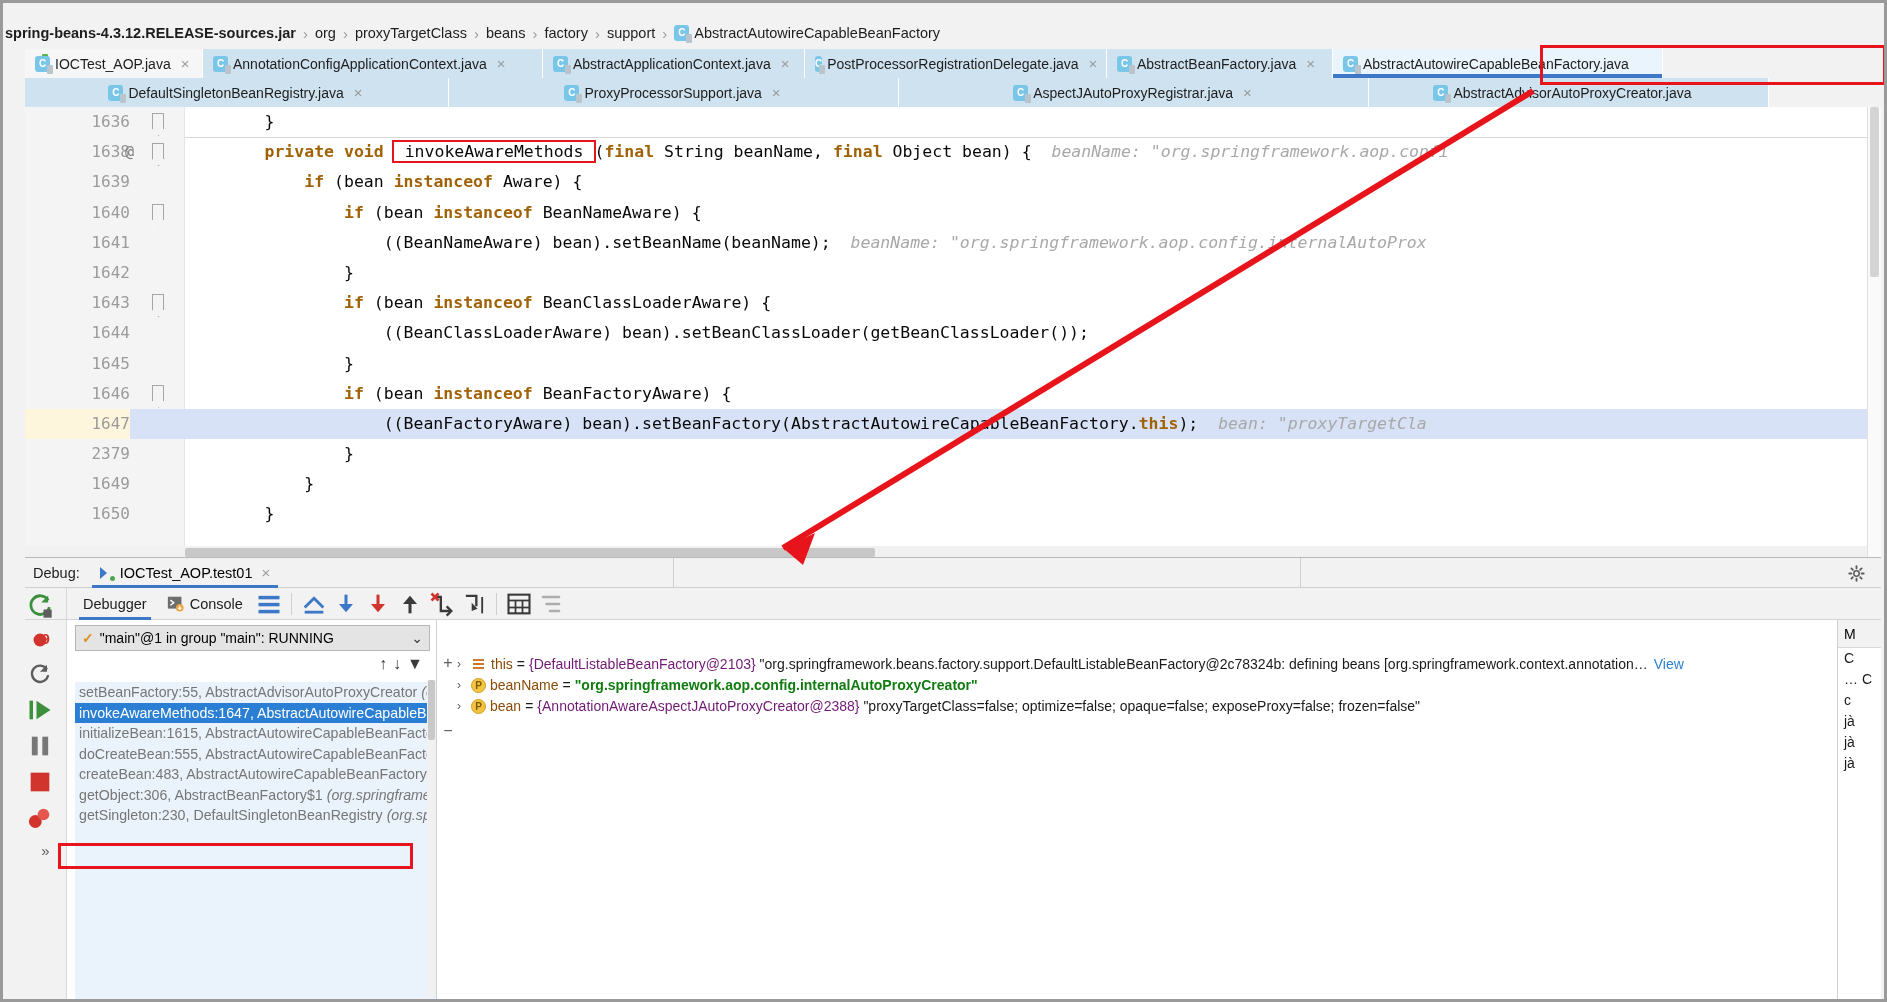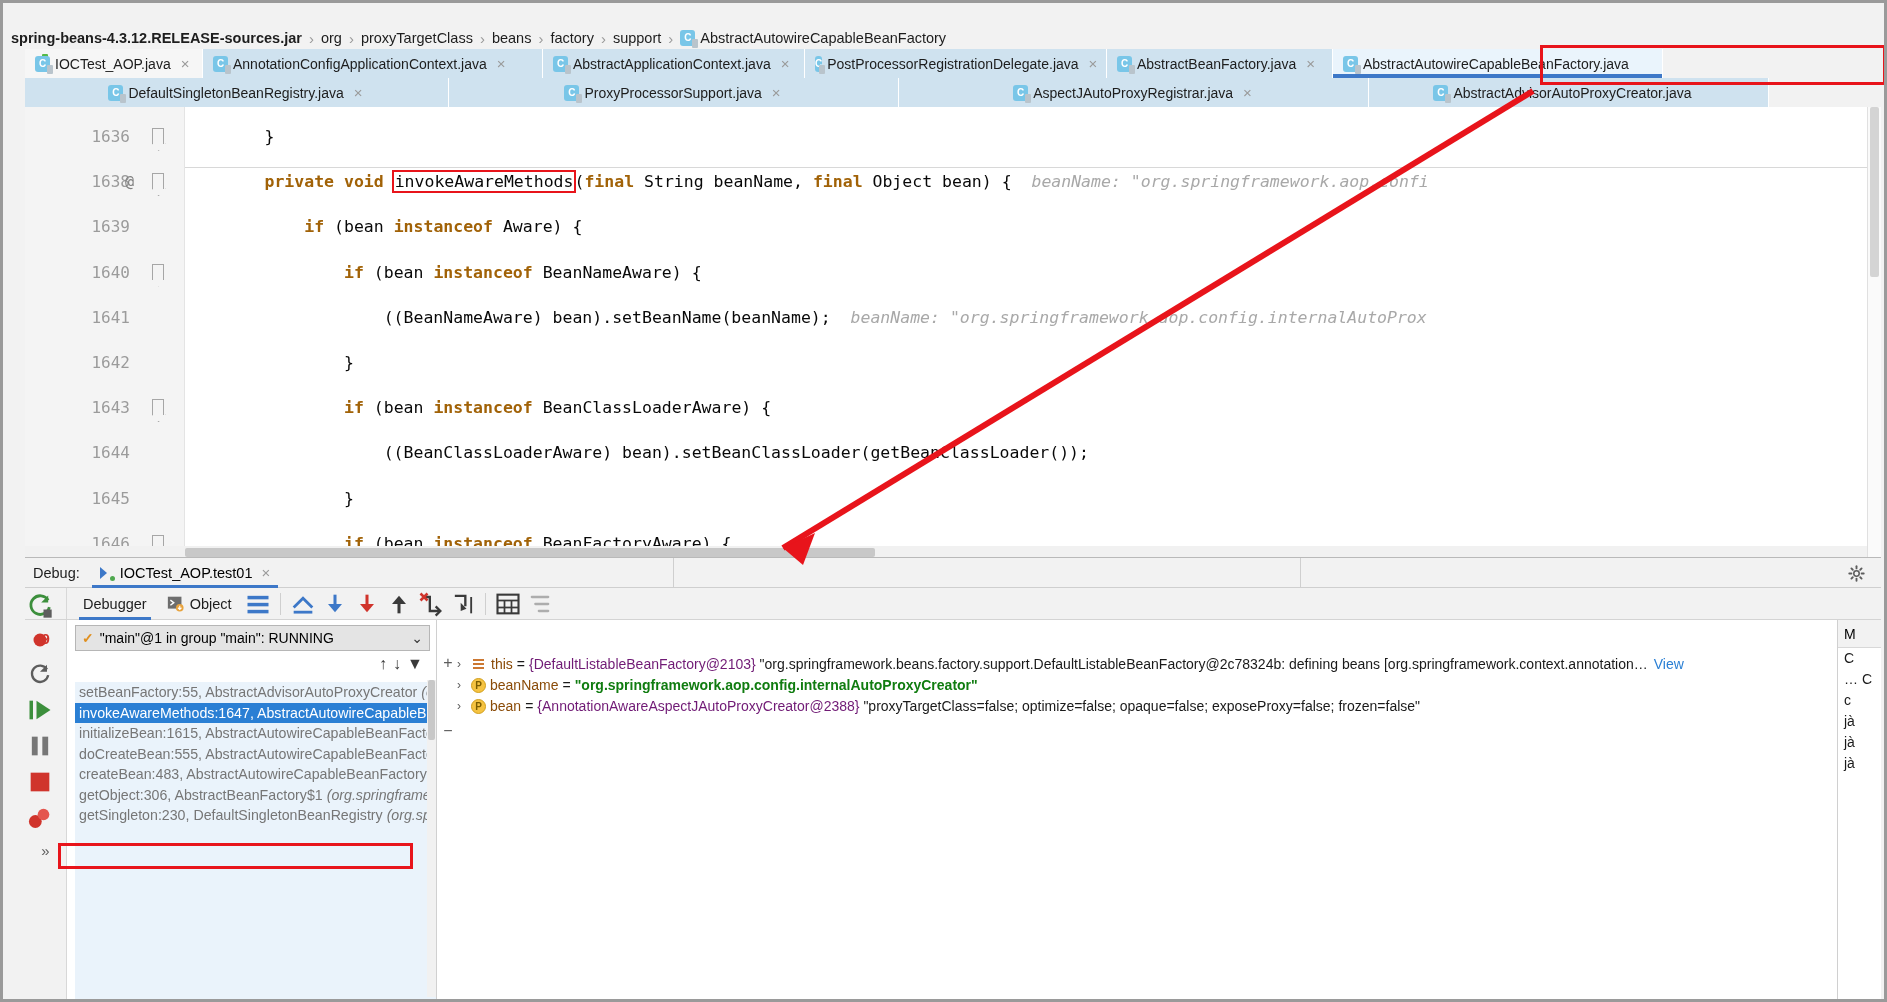--- a/index.html
+++ b/index.html
@@ -3,21 +3,21 @@
 <meta charset="utf-8">
 <style>
   * { box-sizing: border-box; margin:0; padding:0; }
   html,body { width:1887px; height:1002px; overflow:hidden; background:#fff;
     font-family:"Liberation Sans", sans-serif; }
   #app { position:relative; width:1887px; height:1002px; background:#f2f2f2;
      border:3px solid #9a9a9a; overflow:hidden; }
 
   
   .breadcrumb { position:absolute; left:0; top:22px; height:26px; width:100%;
-     background:#f2f2f2; display:flex; align-items:center; padding-left:8px;
+     background:#f2f2f2; display:flex; padding-left:2px;
      font-size:14.5px; color:#1d1d1d; white-space:nowrap; }
   .bc-jar { font-weight:bold; }
   .bc-sep { color:#9a9a9a; margin:0 7px; font-size:15px; }
   .bc-item { color:#1d1d1d; }
   .cls-badge { display:inline-block; width:15px; height:16px; border-radius:3px;
      background:#79c6e8; color:#fff; font-size:10px; font-weight:bold;
      text-align:center; line-height:16px; margin-right:5px; vertical-align:-3px;
      position:relative; }
   .cls-badge:after{ content:""; position:absolute; right:-3px; bottom:-2px;
      width:6px; height:9px; background:#b9c4cc; border-radius:1px; }
@@ -39,35 +39,35 @@
   .tab-green:before{ content:""; position:absolute; left:17px; top:5px;
      width:6px; height:6px; background:#54b948; border-radius:1px; }
 
   
   .editor { position:absolute; left:22px; top:104px; right:3px; height:450px;
      background:#ffffff; overflow:hidden; }
   .gutter { position:absolute; left:0; top:0; width:160px; height:100%;
      background:#f4f4f4; border-right:1px solid #e4e4e4; }
   .code { position:absolute; left:0; top:0; right:0; bottom:0;
      font-family:"DejaVu Sans Mono", monospace; font-size:16.5px; }
-  .ln { position:relative; height:30.2px; line-height:30.2px; white-space:nowrap;margin-top:15px; }
+  .ln { position:relative; height:30.2px; line-height:30.2px; white-space:nowrap; }
   .ln.hl { background:#d7e2f7; }
   .ln.hl .lnum { background:#fdf6dd; }
   .lnum { position:absolute; left:0; width:105px; text-align:right;
      color:#9b9b9b; font-size:16px; }
   .foldtop{ position:absolute; left:127px; top:6px; width:12px;height:16px;
      border:1.4px solid #a6a6a6; border-bottom:none;}
   .foldtop:after{content:"";position:absolute;left:-1.4px;bottom:-7px;width:12px;
      height:7px;border:1.4px solid #a6a6a6;border-top:none;
      clip-path:polygon(0 0,100% 0,50% 100%); border-left-color:#a6a6a6;}
   .at { position:absolute; left:100px; color:#808080; font-size:15px; }
   .ctext { position:absolute; left:160px; color:#080808; }
   .kw { color:#a16207; font-weight:bold; }
   .hint { color:#a8a8a8; font-style:italic; }
-  .boxed { outline:2px solid #e8141b; outline-offset:0px; padding:0 1px;text-align:center; }
+  .boxed { outline:2px solid #e8141b; outline-offset:0px; padding:0 11px;text-align:center; }
   .sep-line{ position:absolute; left:160px; right:0; top:0; height:1px;
      background:#d8d8d8; }
 
   
   .ed-hscroll { position:absolute; left:160px; bottom:0; height:9px;
      width:690px; background:#c8c8c8; border-radius:2px; }
   .ed-hscroll-track{ position:absolute; left:0; right:0; bottom:0; height:11px;
      background:#f1f1f1;}
 
   
@@ -372,21 +372,21 @@
 
     <div class="dbg-toolbar" style="padding-left:48px">
       <div class="ttab active">Debugger</div>
       <div class="ttab" style="display:flex;align-items:center;gap:6px">
         <svg width="17" height="17" viewBox="0 0 20 20">
           <rect x="1" y="2" width="16" height="14" fill="#6d6d6d"></rect>
           <path d="M4 6 L8 9 L4 12" fill="none" stroke="#fff" stroke-width="1.6"></path>
           <circle cx="15" cy="15" r="4.5" fill="#e8a33d"></circle>
           <path d="M15 12.5 L15 17 M13 15 L15 17 L17 15" stroke="#fff" stroke-width="1.3" fill="none"></path>
         </svg>
-        <span>Object</span>
+        <span>Console</span>
       </div>
       <svg class="tbtn" viewBox="0 0 24 24">
         <rect x="3" y="5" width="18" height="3" fill="#3d78c8"></rect>
           <rect x="3" y="11" width="18" height="3" fill="#3d78c8"></rect>
           <rect x="3" y="17" width="18" height="3" fill="#3d78c8"></rect>
       </svg>
       <div style="width:1px;height:22px;background:#cfcfcf;margin:0 6px"></div>
       <svg class="tbtn" viewBox="0 0 24 24">
         <path d="M4 15 L12 7 L20 15" fill="none" stroke="#3d78c8" stroke-width="2.4"></path>
         <line x1="4" y1="19" x2="20" y2="19" stroke="#3d78c8" stroke-width="2.4"></line>

